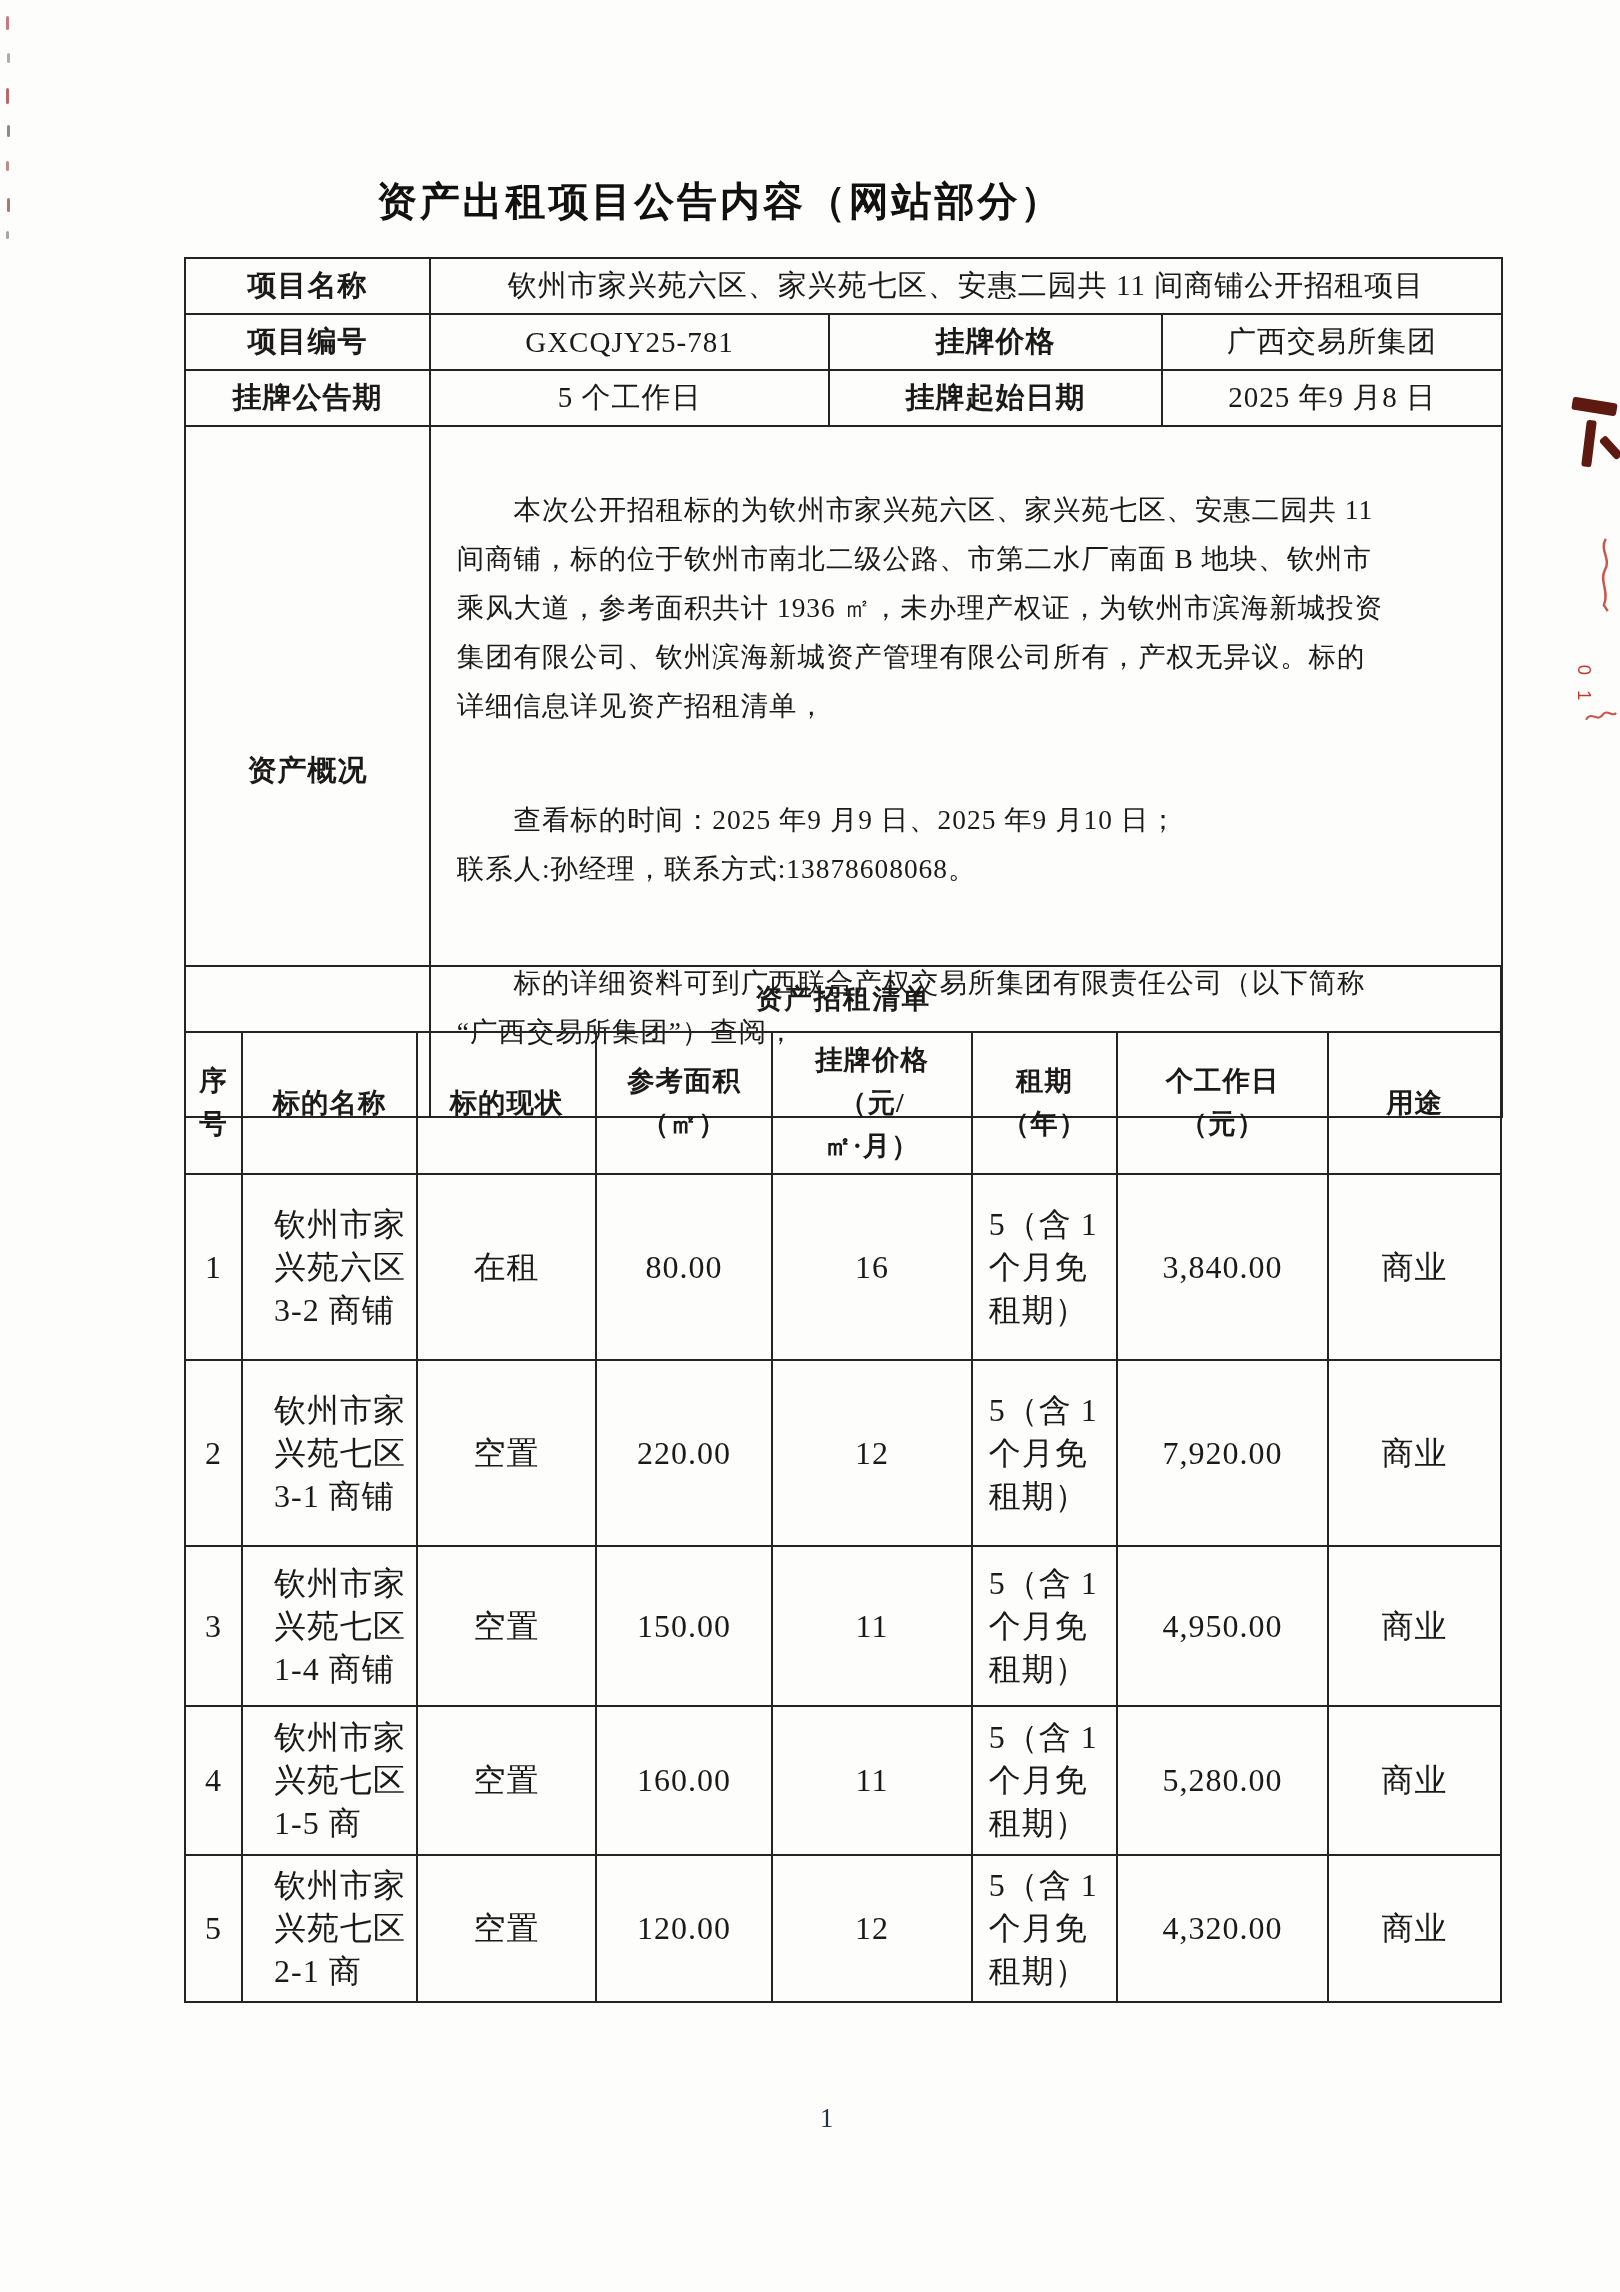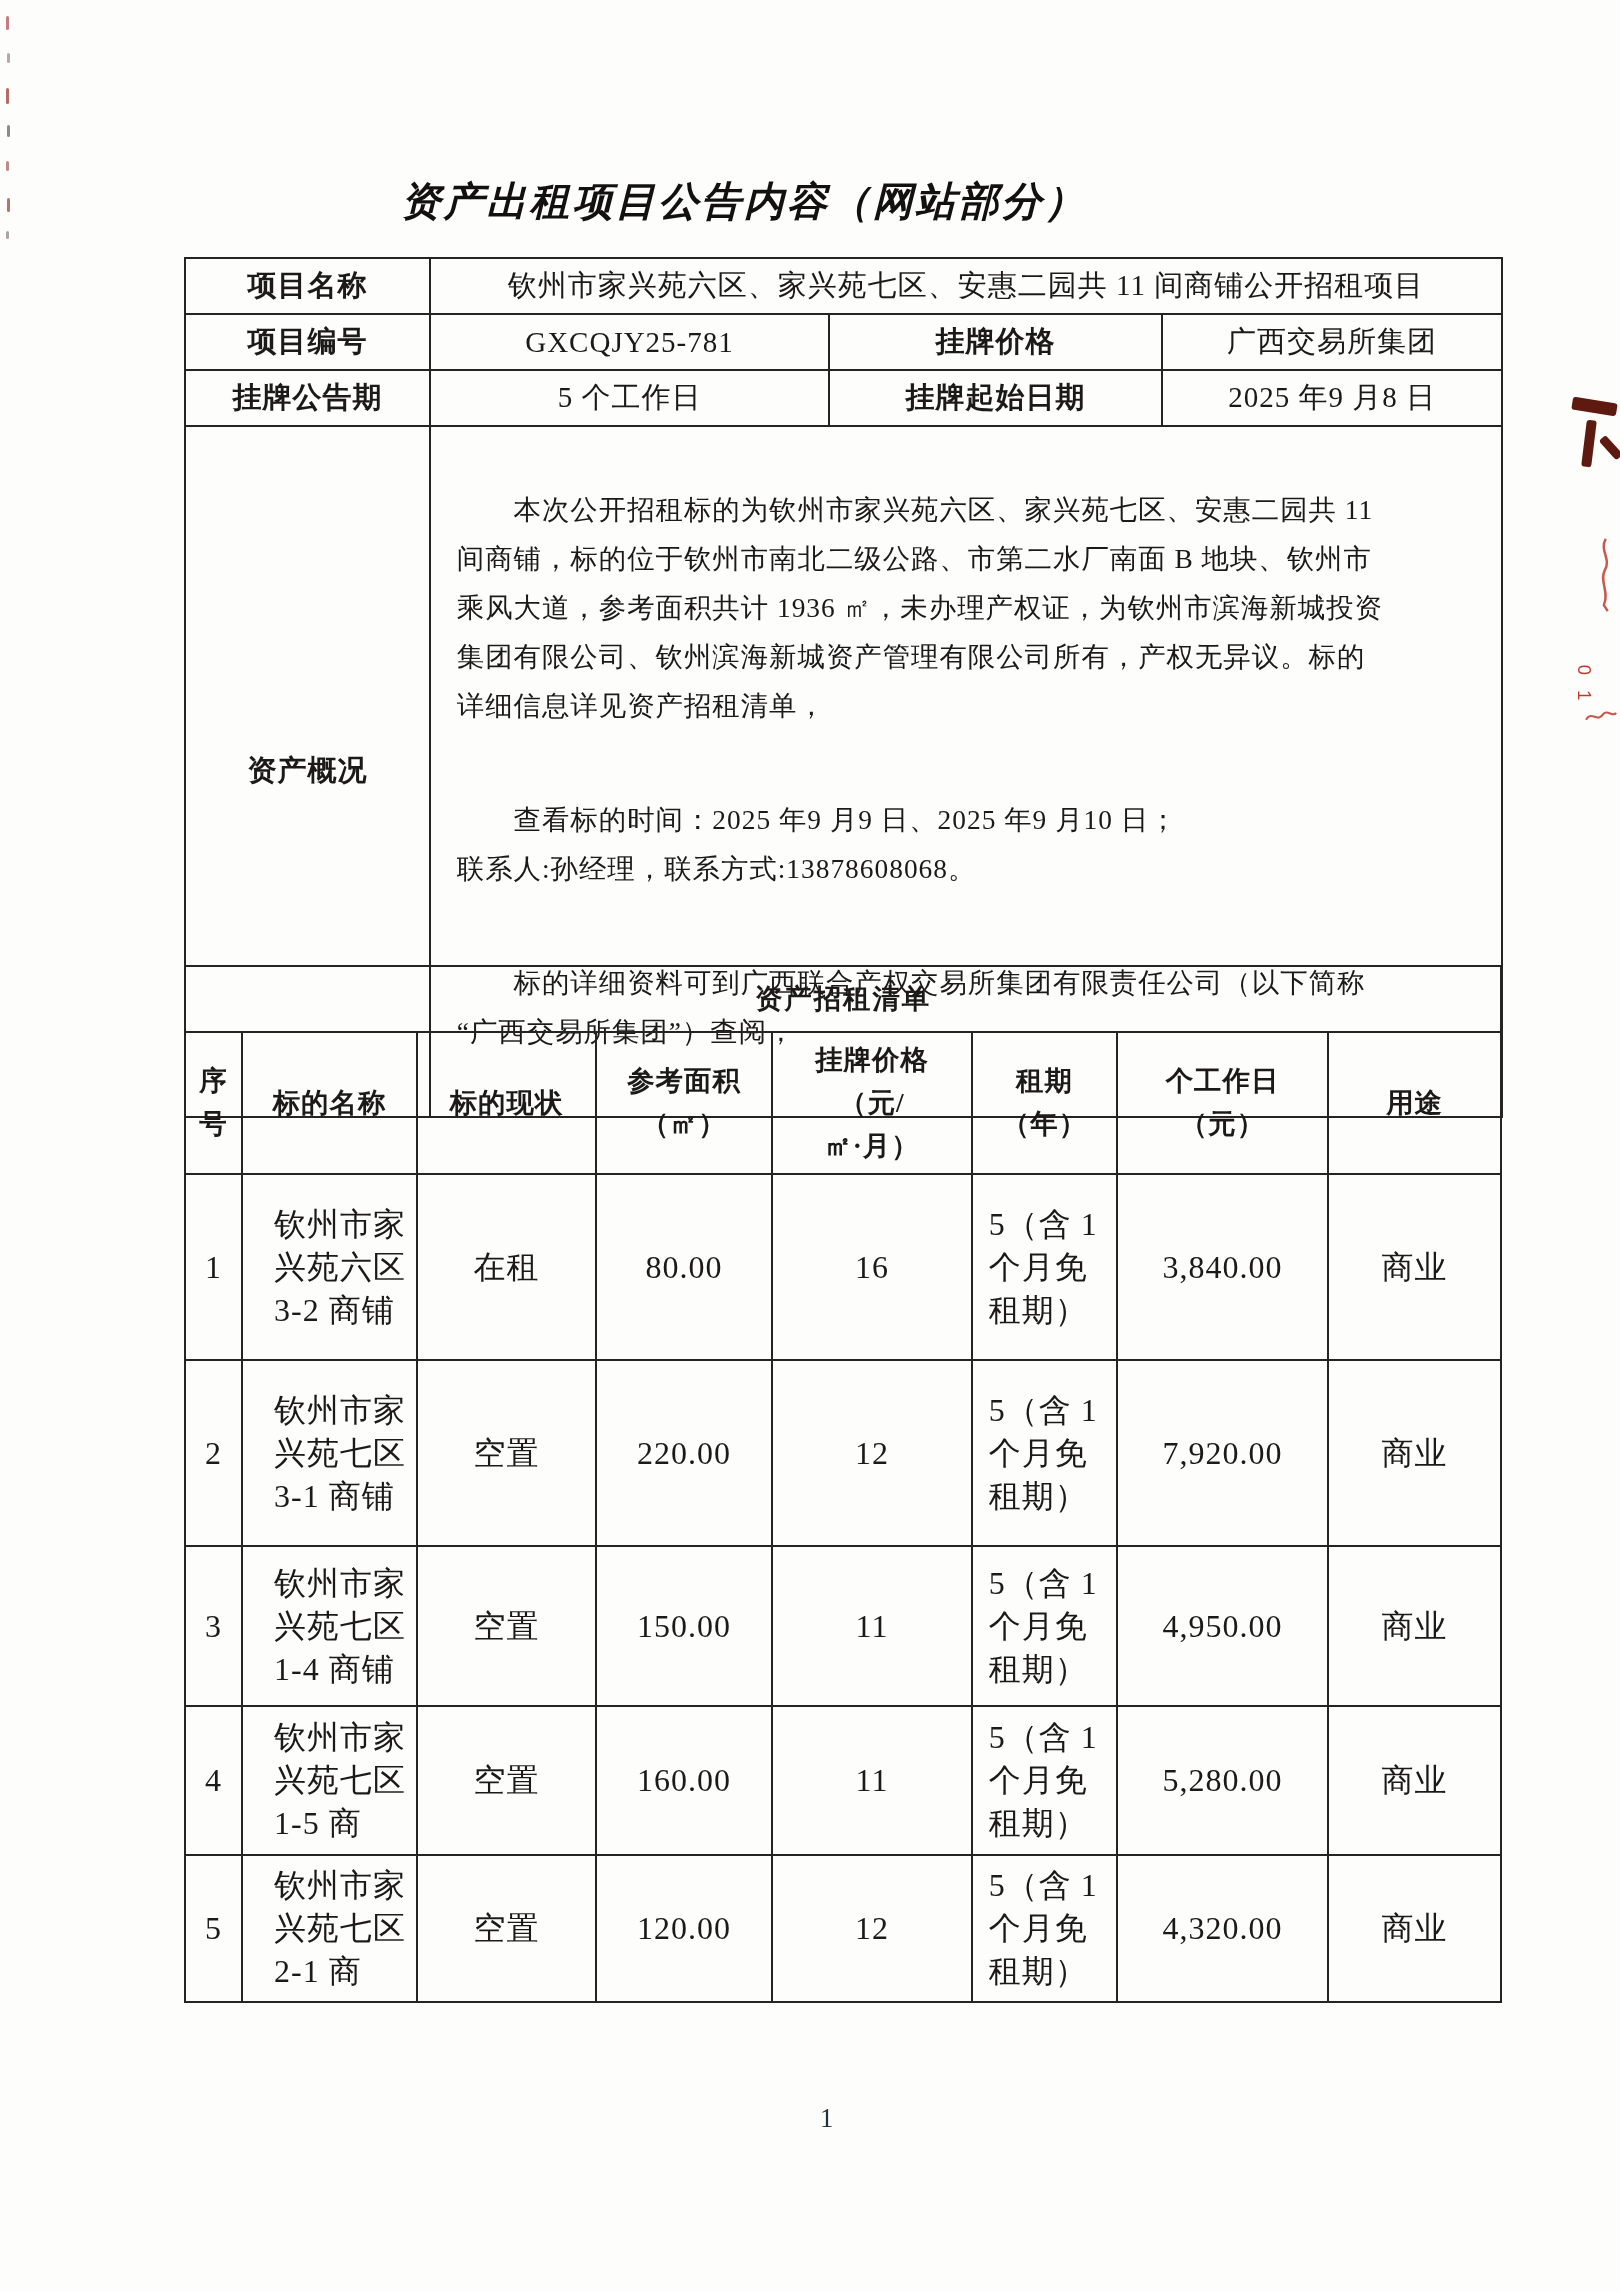--- a/index.html
+++ b/index.html
@@ -6,26 +6,25 @@
   .page{
     position:relative;
     width:1620px;height:2293px;
     background:#fdfdfc;
     overflow:hidden;
     font-family:"Liberation Serif","DejaVu Serif",serif;
     color:#181716;
   }
   
   .doc-title{
-    position:absolute;left:254px;top:174px;width:980px;
+    position:absolute;left:230px;top:174px;width:980px;
     text-align:center;
     font-family:"Liberation Sans","DejaVu Sans",sans-serif;
     font-weight:bold;font-size:40px;letter-spacing:2.9px;
     color:#121110;
-    font-style:italic;
   }
   
   table.tbl{
     position:absolute;left:184px;
     border-collapse:collapse;table-layout:fixed;
     width:1317px;
     font-size:29px;color:#1b1a19;
   }
   table.info{top:257px;}
   table.list{top:965px;}

